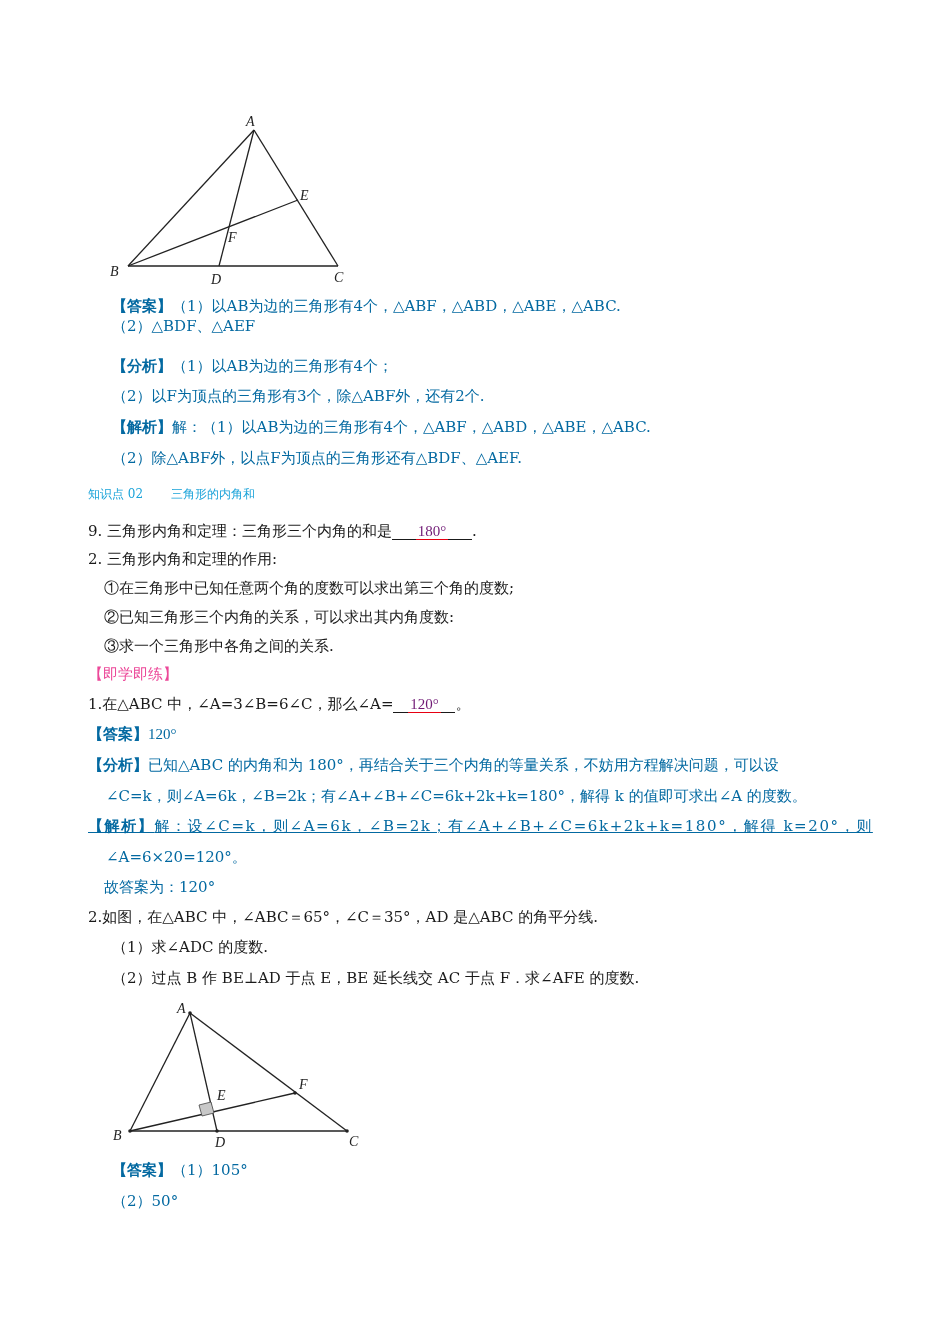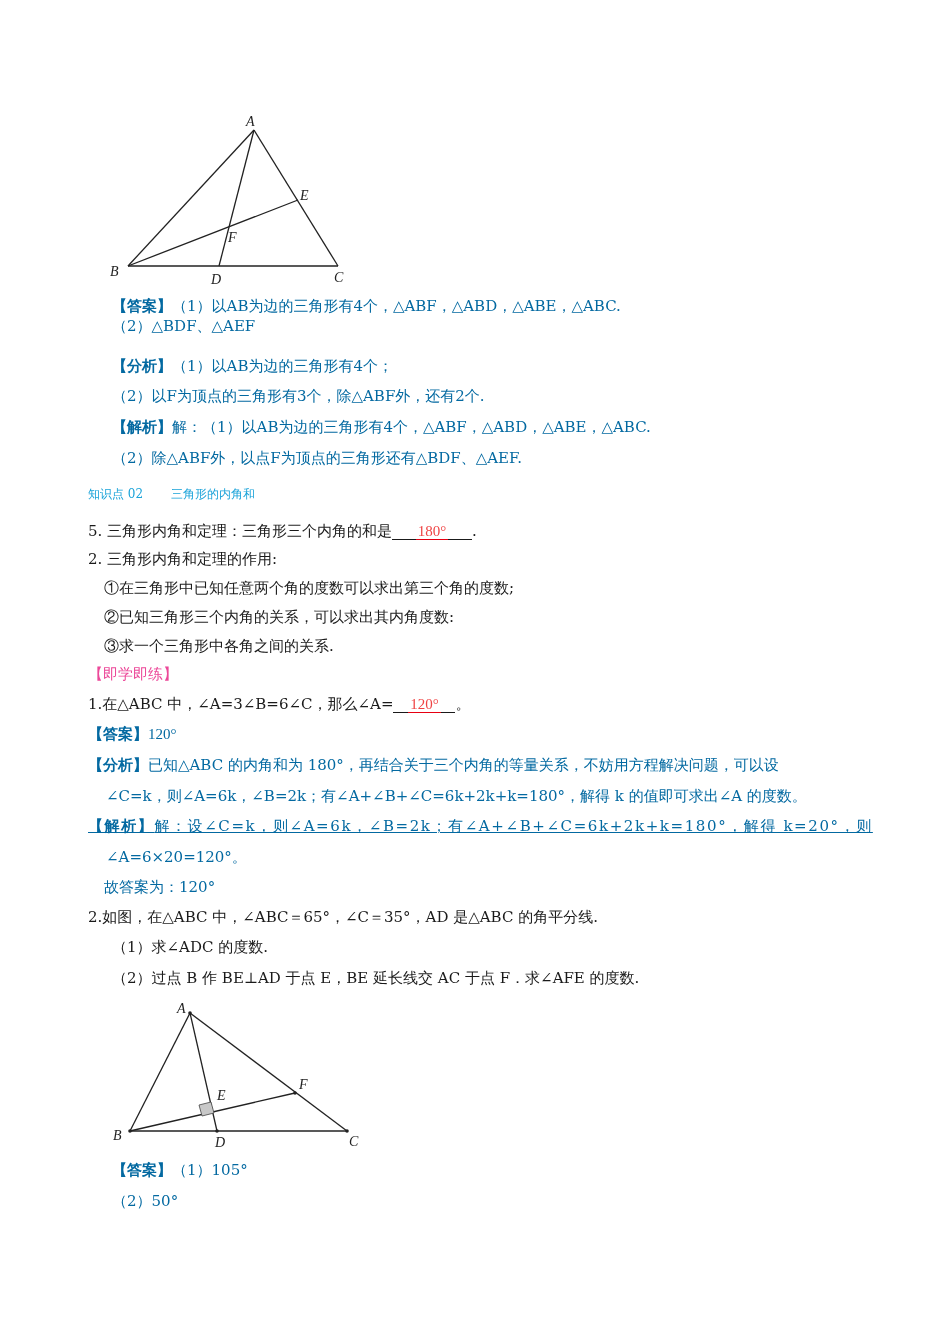--- a/index.html
+++ b/index.html
@@ -10,21 +10,21 @@
   }
   .abs { position: absolute; white-space: nowrap; }
   .line { font-size: 15px; line-height: 20px; }
   .red { color: #0369a1; }
   .blue { color: #ec4899; font-weight: normal; }
   .cyan { color: #1aa3d9; }
   .tag { font-weight: bold; }
   .num { font-family: "Liberation Serif", serif; }
   .blank {
     display: inline-block; border-bottom: 1px solid #1a1a1a;
-    text-align: center; color: #ef4444; font-family: "Liberation Serif", serif;
+    text-align: center; color: #701a75; font-family: "Liberation Serif", serif;
     line-height: 16px;
   }
   .blank span { border-bottom: 1px solid #e60012; padding: 0 2px; }
   .heading { font-size: 12px; line-height: 26px; }
   svg text { font-family: "Liberation Serif", serif; font-style: italic; font-size: 14px; fill: #222; }
 </style>
 </head>
 <body>
 
 <svg class="abs" style="left:100px;top:108px;" width="260" height="180" viewBox="0 0 260 180">
@@ -52,21 +52,21 @@
 <div class="abs line red" style="left:112px;top:417px;">
   <span class="tag">【解析】</span><span>解：（1）以AB为边的三角形有4个，△ABF，△ABD，△ABE，△ABC.</span>
 </div>
 <div class="abs line red" style="left:112px;top:448px;">（2）除△ABF外，以点F为顶点的三角形还有△BDF、△AEF.</div>
 
 <div class="abs heading cyan" style="left:88px;top:481px;">
   <span>知识点 02</span><span style="display:inline-block;width:28px;"></span><span>三角形的内角和</span>
 </div>
 
 <div class="abs line" style="left:88px;top:521px;">
-  <span>5. 三角形内角和定理：三角形三个内角的和是</span><span class="blank" style="width:80px;"><span>180°</span></span><span>.</span>
+  <span>9. 三角形内角和定理：三角形三个内角的和是</span><span class="blank" style="width:80px;"><span>180°</span></span><span>.</span>
 </div>
 <div class="abs line" style="left:88px;top:549px;">2. 三角形内角和定理的作用:</div>
 <div class="abs line" style="left:104px;top:578px;">①在三角形中已知任意两个角的度数可以求出第三个角的度数;</div>
 <div class="abs line" style="left:104px;top:607px;">②已知三角形三个内角的关系，可以求出其内角度数:</div>
 <div class="abs line" style="left:104px;top:636px;">③求一个三角形中各角之间的关系.</div>
 
 <div class="abs line blue" style="left:88px;top:664px;">【即学即练】</div>
 
 <div class="abs line" style="left:88px;top:694px;">
   <span>1.在△ABC 中，∠A=3∠B=6∠C，那么∠A=</span><span class="blank" style="width:62px;"><span>120°</span></span><span>。</span>

